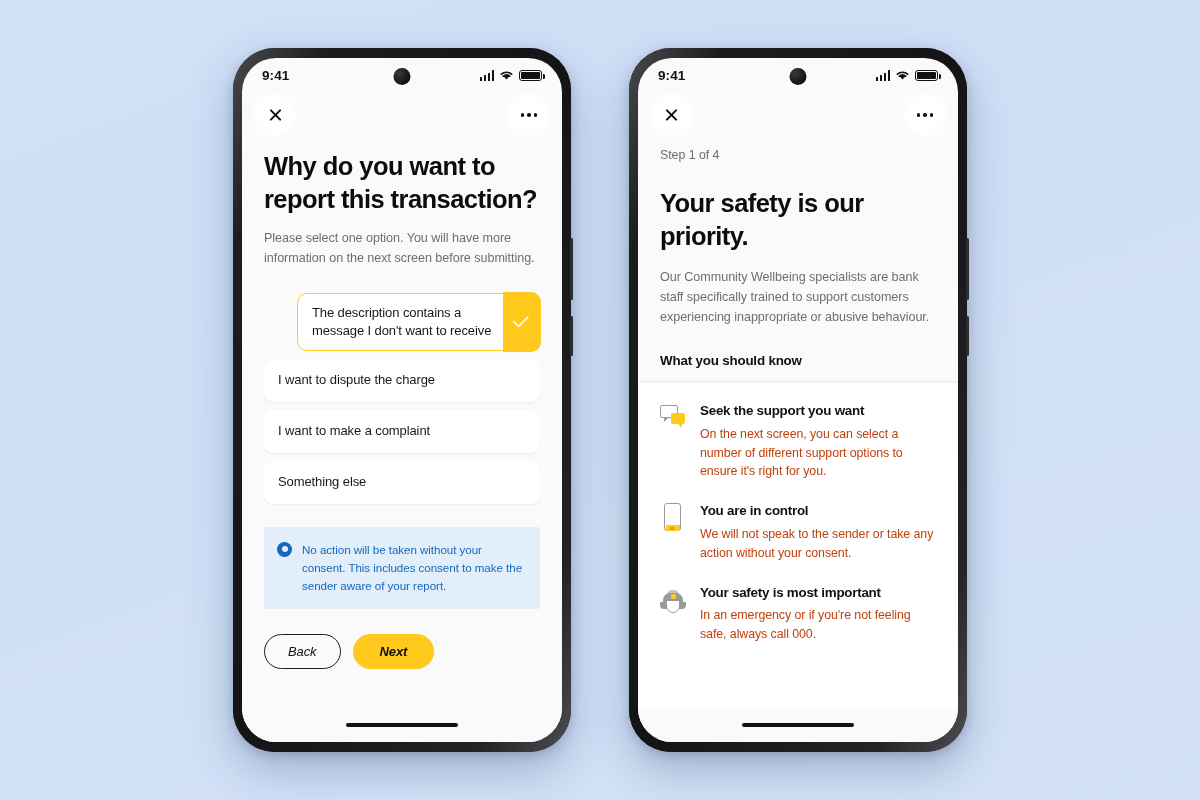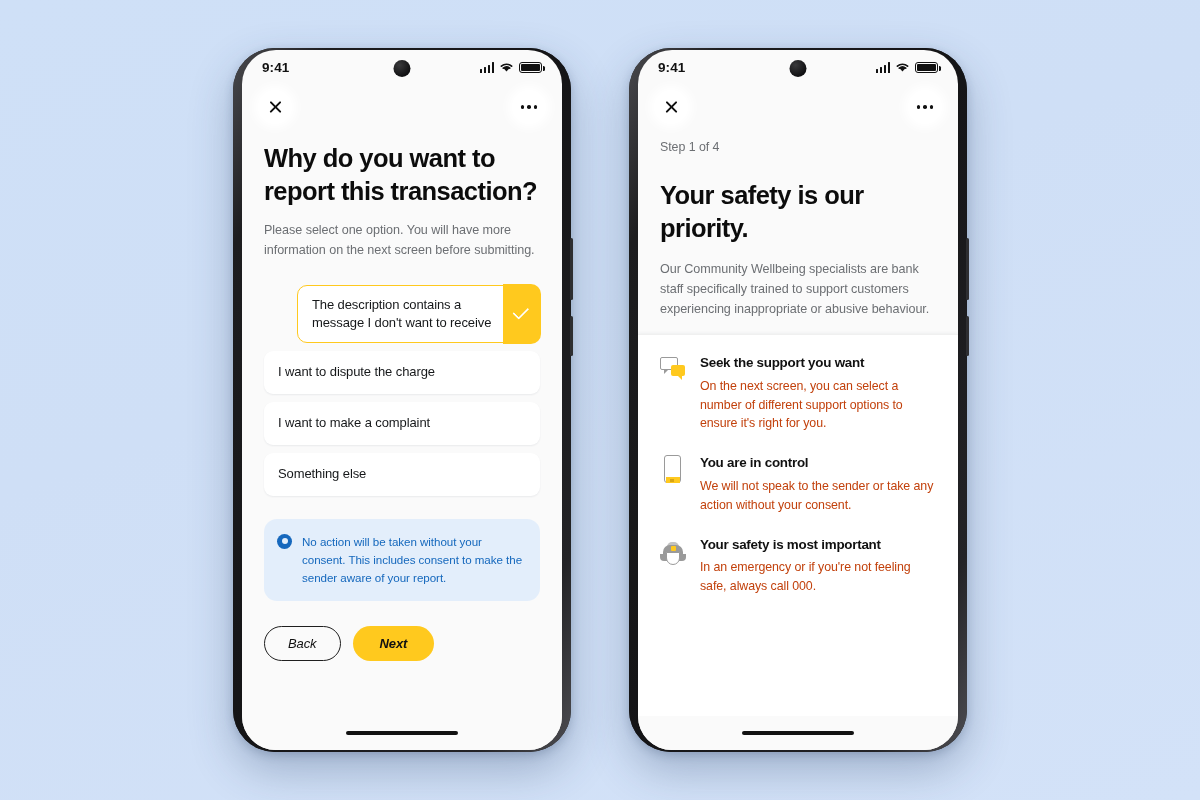--- a/index.html
+++ b/index.html
@@ -17,21 +17,21 @@
     display: flex; align-items: center; justify-content: center;
     gap: 58px;
   }
 
   
   .phone {
     position: relative;
     width: 338px; height: 704px;
     border-radius: 42px;
     background: #1b1b1d;
-    padding: 2px 9px;
+    padding: 10px 9px;
     box-shadow: 0 18px 44px rgba(40,62,100,.30), 0 3px 10px rgba(40,62,100,.22);
   }
   .phone::before{ 
     content:""; position:absolute; inset:0; border-radius:42px;
     background: linear-gradient(115deg,#4a4a4e 0%,#1d1d1f 14%,#141416 50%,#232326 86%,#4d4d52 100%);
     z-index:0;
   }
   .side-btn{
     position:absolute; right:-2px; width:3px; border-radius:2px;
     background:#2e2e31; z-index:0;
@@ -148,21 +148,21 @@
   .check {
     width: 15px; height: 9px;
     border-left: 2.3px solid #fff; border-bottom: 2.3px solid #fff;
     transform: rotate(-45deg) translate(1px,-2px);
     border-radius: 1px;
   }
 
   .infobox {
     margin: 23px 22px 0;
     background: #e3eefb;
-    border-radius: 13px;
+    border-radius: 2px;
     padding: 14px 14px 14px 13px;
     display: flex; gap: 10px; align-items: flex-start;
   }
   .radio-ring {
     flex:none; margin-top:1px;
     width: 15px; height: 15px; border-radius: 50%;
     background: #1668bd;
     display:flex; align-items:center; justify-content:center;
   }
   .radio-ring span{ width:6px; height:6px; border-radius:50%; background:#e3eefb; display:block; }
@@ -390,20 +390,21 @@
       </div>
 
       <div class="scroll">
         <div class="pad">
           <div class="step">Step 1 of 4</div>
           <h1 class="title title2">Your safety is our priority.</h1>
         </div>
         <div class="pad lede2">
           <p class="lede">Our Community Wellbeing specialists are bank staff specifically trained to support customers experiencing inappropriate or abusive behaviour.</p>
         </div>
+        <div class="subhead">What you should know</div>
 
         <div class="card">
 
           <div class="feature">
             <div class="ficon ic-chat">
               <span class="b1"></span>
                 <span class="b2"></span>
             </div>
             <div class="ftext">
               <h3>Seek the support you want</h3>

